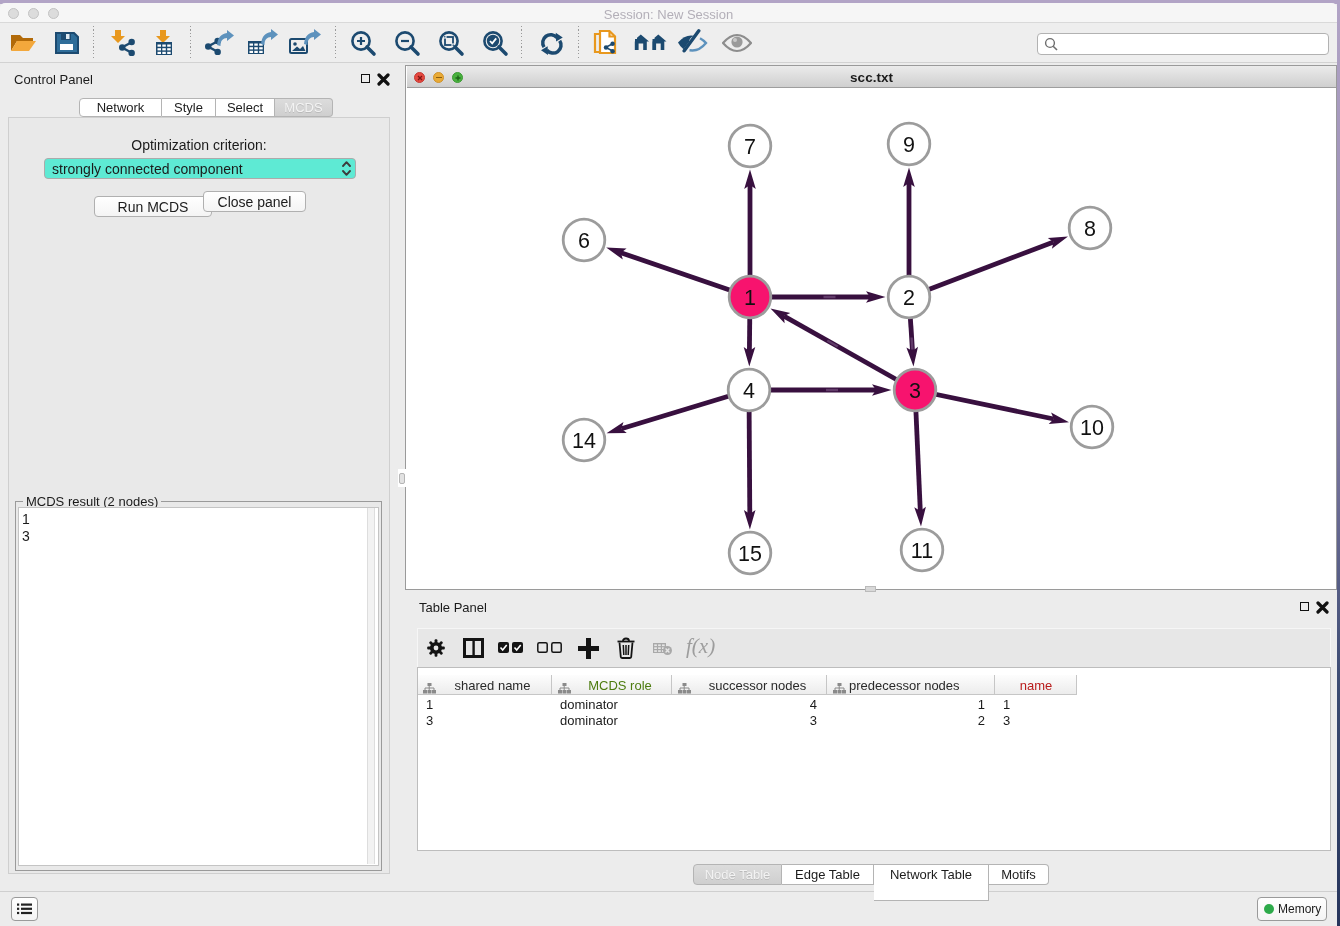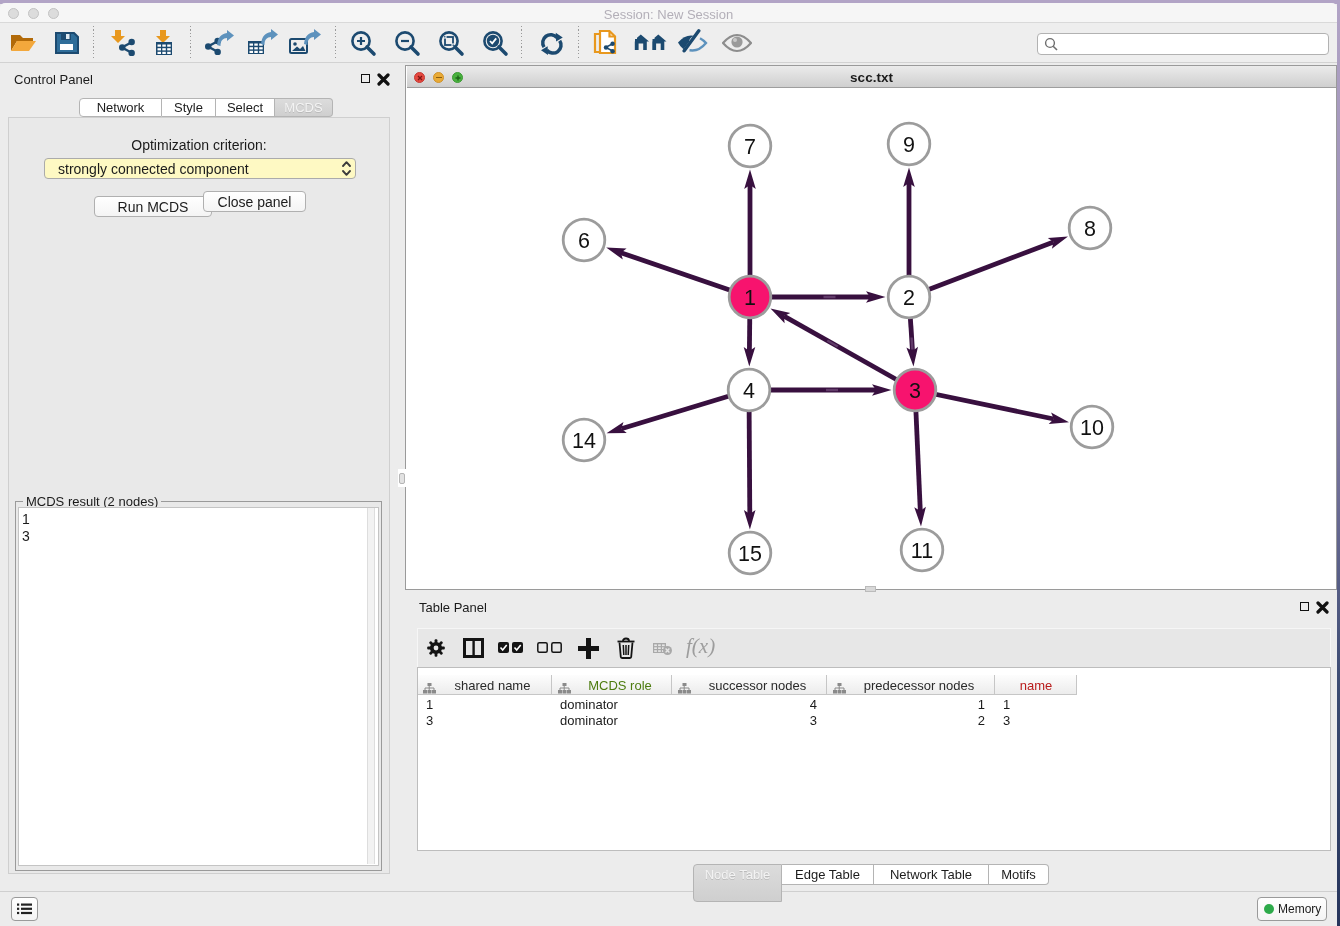--- a/index.html
+++ b/index.html
@@ -184,21 +184,21 @@
 <div class="abs" style="left:14px;top:72px;font-size:13px;color:#1b1b1b">Control Panel</div>
 <div class="abs" style="left:361px;top:74px;width:9px;height:9px;border:1.5px solid #111"></div>
 <svg class="abs" style="left:377px;top:73px" width="13" height="13" viewBox="0 0 13 13">
     <path d="M2 2 L11 11 M11 2 L2 11" stroke="#111" stroke-width="3.2" stroke-linecap="round"></path>
   </svg>
 <div class="abs" style="left:79px;top:98px">
  <span class="tab first" style="width:83px">Network</span><span class="tab" style="width:54px">Style</span><span class="tab" style="width:59px">Select</span><span class="tab sel last" style="width:58px">MCDS</span>
 </div>
 <div class="abs" style="left:8px;top:117px;width:382px;height:757px;background:#e9e9e9;border:1px solid #cfcfcf"></div>
 <div class="abs" style="left:8px;top:137px;width:382px;text-align:center;font-size:14px;color:#1b1b1b">Optimization criterion:</div>
-<div class="abs" style="left:44px;top:158px;width:312px;height:21px;background:#fef9c3;border:1px solid #ababab;border-radius:4px;font-size:14px;color:#1b1b1b;line-height:20px;padding-left:13px">strongly connected component</div>
+<div class="abs" style="left:44px;top:158px;width:312px;height:21px;background:#5eead4;border:1px solid #ababab;border-radius:4px;font-size:14px;color:#1b1b1b;line-height:20px;padding-left:7px">strongly connected component</div>
 <svg class="abs" style="left:340px;top:160px" width="13" height="17" viewBox="0 0 13 17">
     <path d="M3 6 L6.5 2.2 L10 6 M3 11 L6.5 14.8 L10 11" stroke="#3c3c3c" stroke-width="1.9" fill="none" stroke-linecap="round" stroke-linejoin="round"></path>
   </svg>
 <div class="btn" style="left:94px;top:196px;width:118px;height:21px;line-height:20px">Run MCDS</div>
 <div class="btn" style="left:203px;top:191px;width:103px;height:21px;line-height:20px">Close panel</div>
 
 <div class="abs" style="left:15px;top:501px;width:367px;height:370px;border:1px solid #9a9a9a"></div>
 <div class="abs" style="left:23px;top:494px;background:#e9e9e9;padding:0 3px;font-size:13px;color:#1b1b1b">MCDS result (2 nodes)</div>
 <div class="abs" style="left:18px;top:507px;width:361px;height:359px;background:#fff;border:1px solid #c4c4c4"></div>
 <div class="abs" style="left:22px;top:511px;font-size:14px;color:#1b1b1b;line-height:16.5px">1<br>3</div>
@@ -340,35 +340,35 @@
 <div class="abs" style="left:827px;top:675px;width:168px;height:20px;border-right:1px solid #c6c6c6"></div>
 <div class="abs" style="left:833px;top:680px"><svg width="13" height="11" viewBox="0 0 13 11">
       <g fill="#8a8a8a">
         <rect x="4.5" y="0" width="4" height="3"></rect>
         <rect x="0" y="7" width="4" height="3.5"></rect>
         <rect x="4.5" y="7" width="4" height="3.5"></rect>
         <rect x="9" y="7" width="4" height="3.5"></rect>
         <path d="M6.2 3 v2 M2 7 V5 H11 V7 M6.2 5 v2" stroke="#8a8a8a" stroke-width="1" fill="none"></path>
       </g>
     </svg></div>
-<div class="abs" style="left:849px;top:678px;width:140px;text-align:center;font-size:13px;color:#2a2a2a">predecessor nodes</div>
+<div class="abs" style="left:849px;top:678px;width:140px;font-size:13px;color:#2a2a2a">predecessor nodes</div>
 <div class="abs" style="left:995px;top:675px;width:82px;height:20px;border-right:1px solid #c6c6c6"></div>
 <div class="abs" style="left:995px;top:678px;width:82px;text-align:center;font-size:13px;color:#b91c1c">name</div>
 <div class="abs" style="left:426px;top:697px;font-size:13px;color:#1b1b1b">1</div>
 <div class="abs" style="left:560px;top:697px;font-size:13px;color:#1b1b1b">dominator</div>
 <div class="abs" style="left:672px;top:697px;width:145px;text-align:right;font-size:13px;color:#1b1b1b">4</div>
 <div class="abs" style="left:827px;top:697px;width:158px;text-align:right;font-size:13px;color:#1b1b1b">1</div>
 <div class="abs" style="left:1003px;top:697px;font-size:13px;color:#1b1b1b">1</div>
 <div class="abs" style="left:426px;top:713px;font-size:13px;color:#1b1b1b">3</div>
 <div class="abs" style="left:560px;top:713px;font-size:13px;color:#1b1b1b">dominator</div>
 <div class="abs" style="left:672px;top:713px;width:145px;text-align:right;font-size:13px;color:#1b1b1b">3</div>
 <div class="abs" style="left:827px;top:713px;width:158px;text-align:right;font-size:13px;color:#1b1b1b">2</div>
 <div class="abs" style="left:1003px;top:713px;font-size:13px;color:#1b1b1b">3</div>
 <div class="abs" style="left:693px;top:864px">
-<span class="tab first sel" style="height:38px;line-height:20px;width:89px">Node Table</span><span class="tab" style="height:21px;line-height:20px;width:92px">Edge Table</span><span class="tab" style="height:21px;line-height:20px;width:115px">Network Table</span><span class="tab last" style="height:21px;line-height:20px;width:60px">Motifs</span></div>
+<span class="tab first sel" style="height:21px;line-height:20px;width:89px">Node Table</span><span class="tab" style="height:21px;line-height:20px;width:92px">Edge Table</span><span class="tab" style="height:37px;line-height:20px;width:115px">Network Table</span><span class="tab last" style="height:21px;line-height:20px;width:60px">Motifs</span></div>
 <svg id="graph" width="929" height="501" style="position:absolute;left:407px;top:88px">
     <line x1="343.0" y1="209.0" x2="343.0" y2="97.0" stroke="#38103f" stroke-width="4.8"></line>
     <polygon points="343.0,81.5 348.8,101.0 343.0,97.0 337.2,101.0" fill="#38103f"></polygon>
     <line x1="343.0" y1="209.0" x2="213.9" y2="164.7" stroke="#38103f" stroke-width="4.8"></line>
     <polygon points="199.2,159.6 219.6,160.5 213.9,164.7 215.8,171.5" fill="#38103f"></polygon>
     <line x1="343.0" y1="209.0" x2="463.0" y2="209.0" stroke="#38103f" stroke-width="4.8"></line>
     <polygon points="478.5,209.0 459.0,214.8 463.0,209.0 459.0,203.2" fill="#38103f"></polygon>
     <line x1="343.0" y1="209.0" x2="342.4" y2="263.0" stroke="#38103f" stroke-width="4.8"></line>
     <polygon points="342.3,278.5 336.7,258.9 342.4,263.0 348.3,259.1" fill="#38103f"></polygon>
     <line x1="502.0" y1="209.0" x2="502.0" y2="95.0" stroke="#38103f" stroke-width="4.8"></line>

